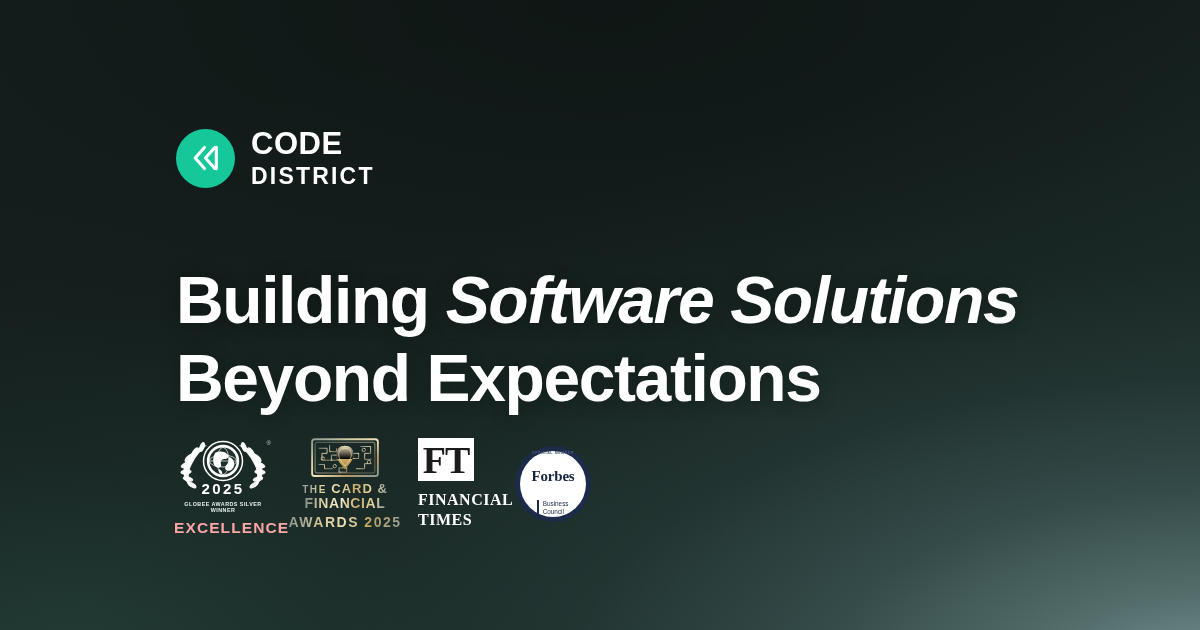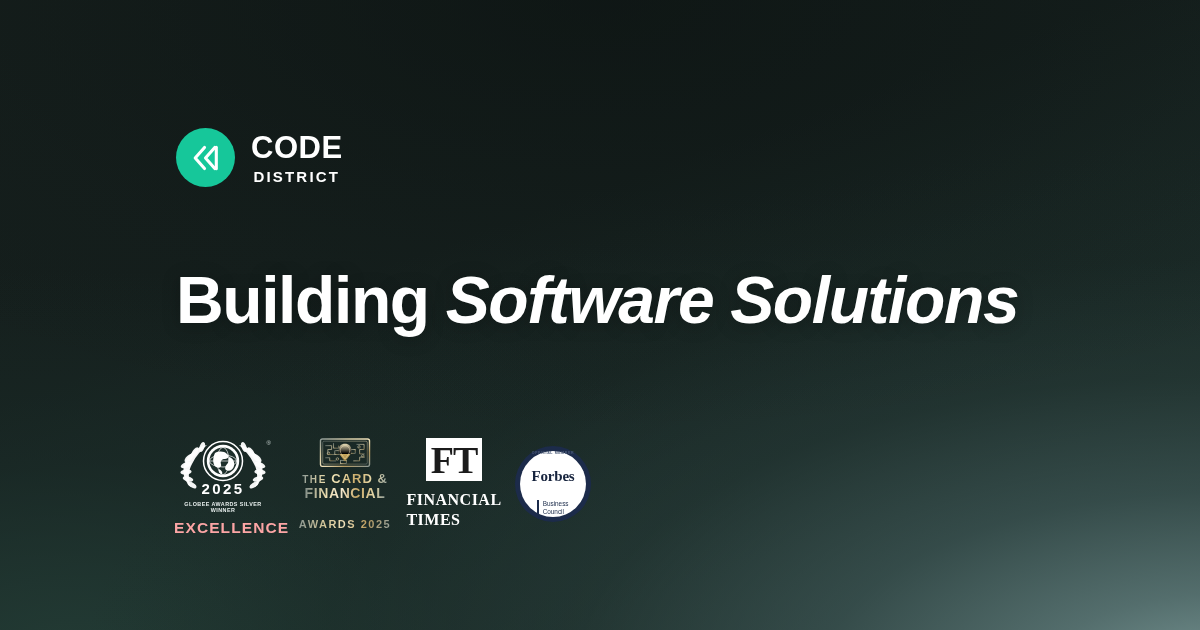--- a/index.html
+++ b/index.html
@@ -47,22 +47,22 @@
     display:flex; align-items:center; justify-content:center;
     flex:0 0 auto;
   }
   .logo-mark svg { display:block; }
   .logo-word { display:flex; flex-direction:column; line-height:1; }
   .logo-word .l1 {
     color:#ffffff; font-size:31px; font-weight:700;
     letter-spacing:0.5px;
   }
   .logo-word .l2 {
-    color:#ffffff; font-size:15px; font-weight:700;
-    letter-spacing:2.2px; margin-top:6px;text-align:center;
+    color:#ffffff; font-size:23px; font-weight:700;
+    letter-spacing:2.2px; margin-top:6px;
   }
 
   
   .headline {
     position:absolute; left:176px; top:262px;
     color:#ffffff;
     font-size:66px; font-weight:700; line-height:1.18;
     letter-spacing:-1.4px;
     text-shadow:0 2px 18px rgba(0,0,0,0.28);
     white-space:nowrap;
@@ -109,28 +109,28 @@
     -webkit-background-clip:text; background-clip:text; color:transparent;
   }
   .cpa-t1 .the { font-size:10px; letter-spacing:1.6px; }
   .cpa-t2 {
     font-size:14px; font-weight:700; letter-spacing:0.6px; line-height:1.05;
     white-space:nowrap;
     background:linear-gradient(100deg,#7f8c88 0%,#e3d6a8 25%,#f6ead0 45%,#c6a765 65%,#e3d6a8 85%,#8e9a94 100%);
     -webkit-background-clip:text; background-clip:text; color:transparent;
   }
   .cpa-t3 {
-    margin-top:17px; font-size:11px; font-weight:700; letter-spacing:1.5px;
+    margin-top:3px; font-size:14px; font-weight:700; letter-spacing:1.5px;
     white-space:nowrap;
     background:linear-gradient(100deg,#8a9691 0%,#d8c999 30%,#efe0ba 50%,#bfa061 72%,#97a29d 100%);
     -webkit-background-clip:text; background-clip:text; color:transparent;
   }
 
   
-  .ft { width:72px; height:92px; display:flex; flex-direction:column; align-items:center; justify-content:center; }
+  .ft { width:72px; height:92px; display:flex; flex-direction:column; align-items:flex-start; justify-content:center; }
   .ft-sq {
     width:56px; height:52px; background:#ffffff;
     display:flex; align-items:center; justify-content:center;
   }
   .ft-sq span {
     font-family:"Liberation Serif", serif;
     font-size:38px; font-weight:700; color:#1b1b1b;
     letter-spacing:-1px; line-height:1;
   }
   .ft-name {
@@ -178,20 +178,21 @@
       </svg>
     </div>
     <div class="logo-word">
       <span class="l1">CODE</span>
       <span class="l2">DISTRICT</span>
     </div>
   </div>
 
   <h1 class="headline">
     <span class="ln"><span>Building </span><span class="it">Software Solutions</span></span>
+    <span class="ln">Beyond Expectations</span>
   </h1>
 
   <div class="badges">
 
     <div class="badge">
       <div class="globee">
         <span class="g-reg">®</span>
         <div class="g-top">
           <svg class="g-laurel" width="98" height="56" viewBox="0 0 98 56" aria-hidden="true">
             <g fill="#ffffff">

